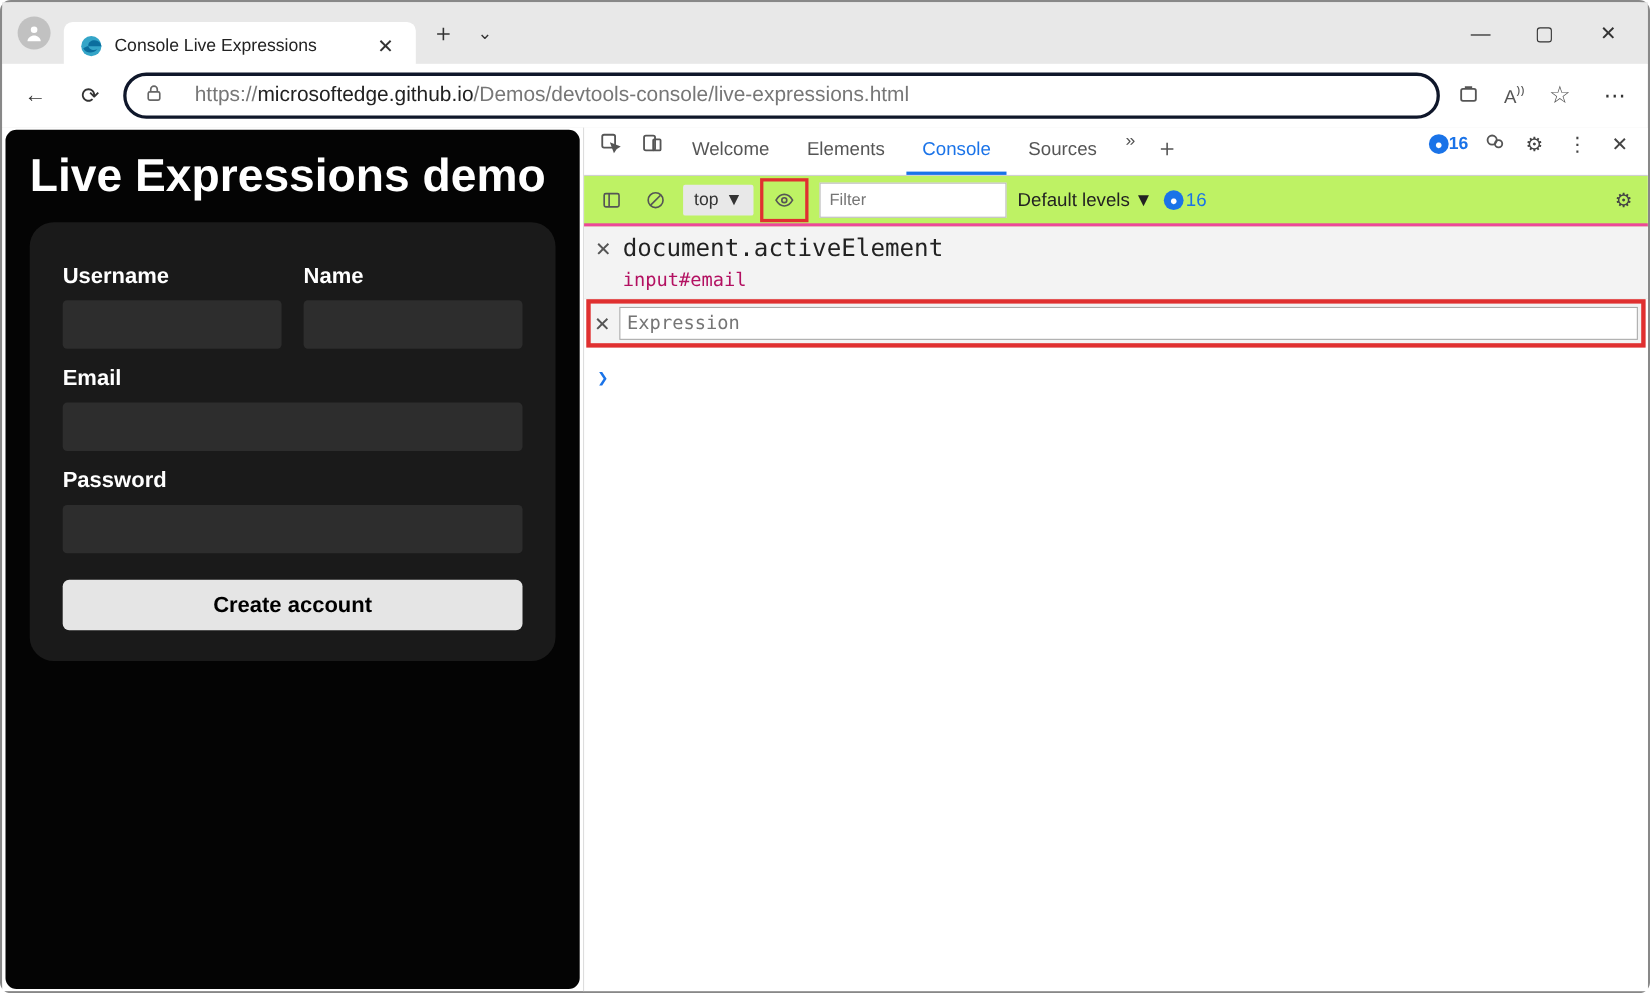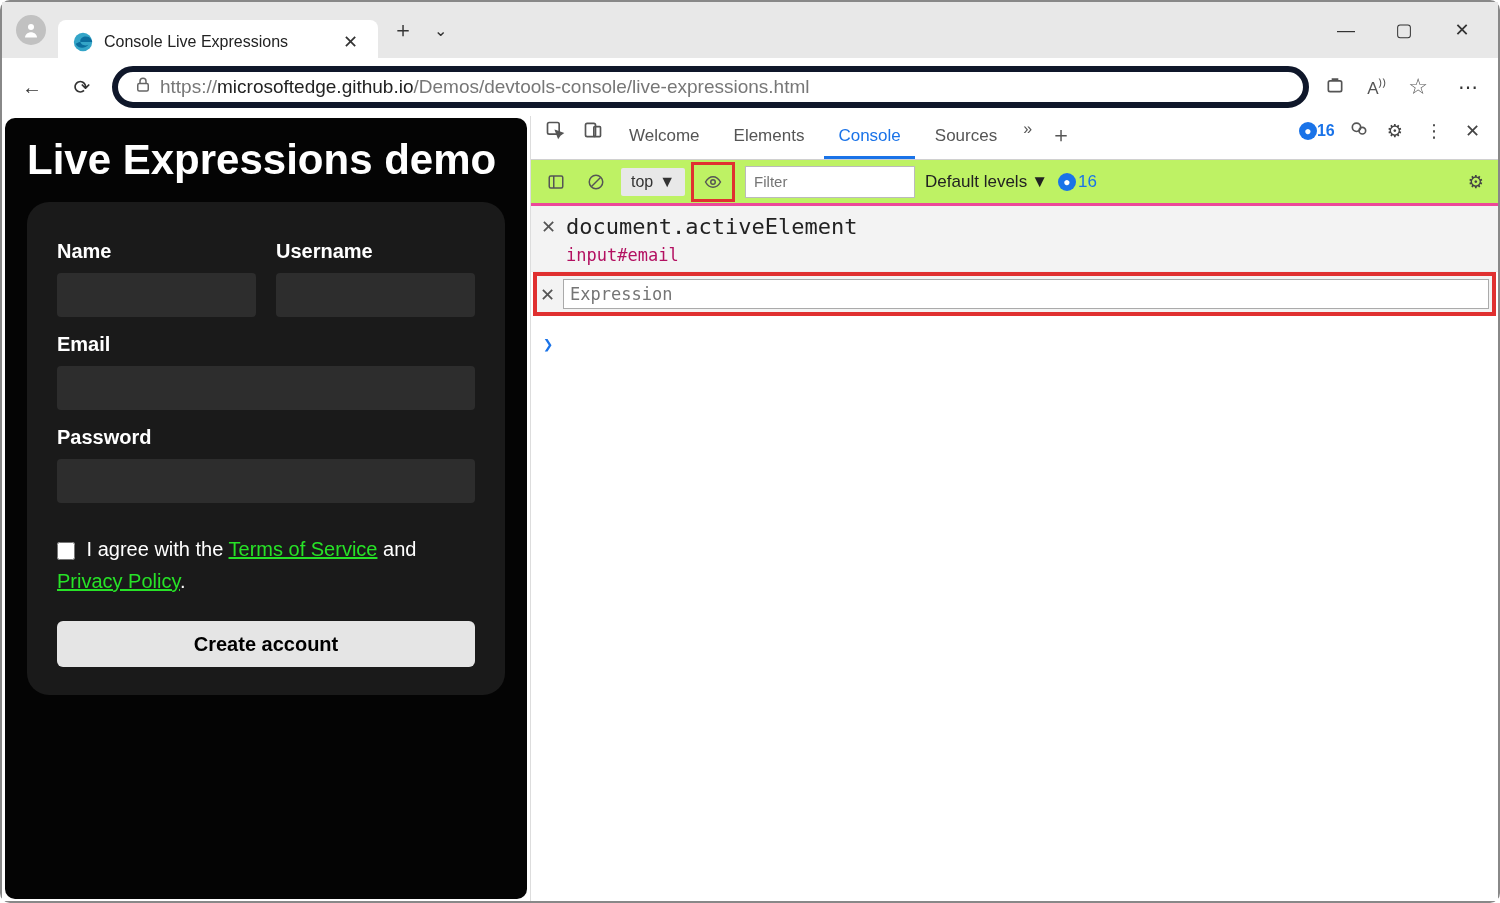--- a/index.html
+++ b/index.html
@@ -14,21 +14,21 @@
 .edge-icon { width: 22px; height: 22px; }
 .tab-title { font-size: 16px; color: #222; }
 .tab-close { font-size: 18px; color: #333; margin-left: auto; padding: 2px 6px; cursor:pointer;}
 .newtab { font-size: 22px; color: #333; padding: 0 14px; cursor:pointer;}
 .chevdown { font-size: 16px; color: #333; padding: 0 6px; cursor:pointer;}
 .wincontrols { margin-left: auto; display: flex; gap: 30px; padding-right: 22px; }
 .winbtn { width: 28px; height: 28px; display:flex; align-items:center; justify-content:center; font-size:18px; color:#333; cursor:pointer; }
 
 .addrbar { height: 58px; background: #fff; display: flex; align-items: center; padding: 0 10px; gap: 10px; }
 .navbtn { width: 40px; height: 40px; display:flex; align-items:center; justify-content:center; color:#333; cursor:pointer; font-size:20px;}
-.urlbox { flex: 1 1 auto; height: 42px; border: 6px solid #0f172a; border-radius: 21px; display:flex; align-items:center; padding: 0 16px; gap: 8px; background:#fff;}
+.urlbox { flex: 1 1 auto; height: 42px; border: 3px solid #0f172a; border-radius: 21px; display:flex; align-items:center; padding: 0 16px; gap: 28px; background:#fff;}
 .lock { color:#666; }
 .url { font-size: 19px; color: #777; white-space: nowrap; overflow: hidden; }
 .url .dark { color: #222; }
 .addr-right { display:flex; gap:22px; align-items:center; padding: 0 10px 0 6px; }
 
 
 .content { flex: 1 1 auto; display: flex; background: #fff; }
 .page { width: 522px; background: #040404; color: #fff; padding: 18px 22px; border-radius: 10px; margin: 2px 3px;}
 .page h1 { font-size: 42px; font-weight: 800; margin-bottom: 18px; }
 .card { background: #1a1a1a; border-radius: 22px; padding: 22px 30px 28px; }
@@ -125,39 +125,35 @@
     <span class="navbtn">⋯</span>
   </div>
 
   <div class="content">
 
     <div class="page">
       <h1>Live Expressions demo</h1>
       <div class="card">
         <div class="row">
           <div class="field" style="flex:1">
+            <label>Username</label>
+            <input class="txt" style="">
+          </div>
+          <div class="field" style="flex:1">
             <label>Name</label>
             <input class="txt" style="">
           </div>
-          <div class="field" style="flex:1">
-            <label>Username</label>
-            <input class="txt" style="">
-          </div>
         </div>
         <div class="field">
           <label>Email</label>
           <input class="txt" style="">
         </div>
         <div class="field">
           <label>Password</label>
           <input type="password" class="txt" style="">
-        </div>
-        <div class="agree">
-          <input type="checkbox" style="">
-          <span>I agree with the </span><a href="#">Terms of Service</a><span> and </span><a href="#">Privacy Policy</a><span>.</span>
         </div>
         <button class="create">Create account</button>
       </div>
     </div>
 
     <div class="devtools">
       <div class="dt-tabs">
         <span class="dt-tabbtn">
             <svg width="20" height="20" viewBox="0 0 24 24" fill="none" stroke="#555" stroke-width="2">
               <rect x="3" y="3" width="14" height="14" rx="2"></rect>

